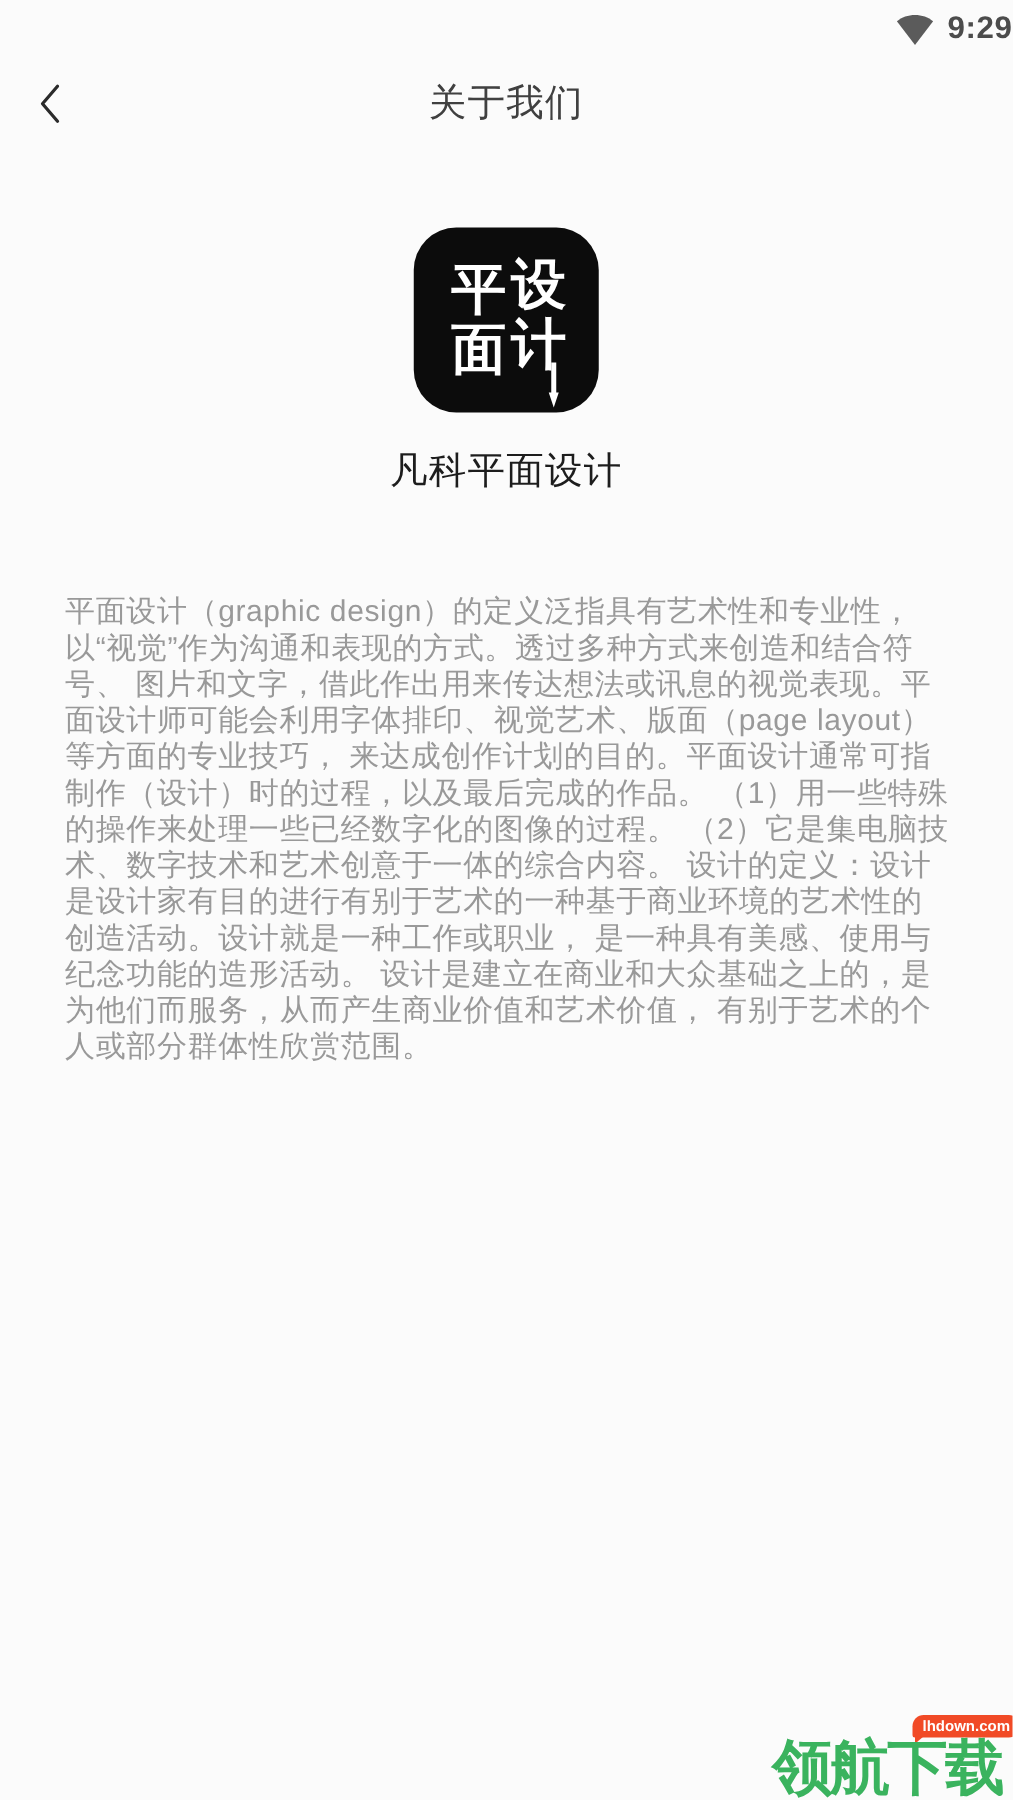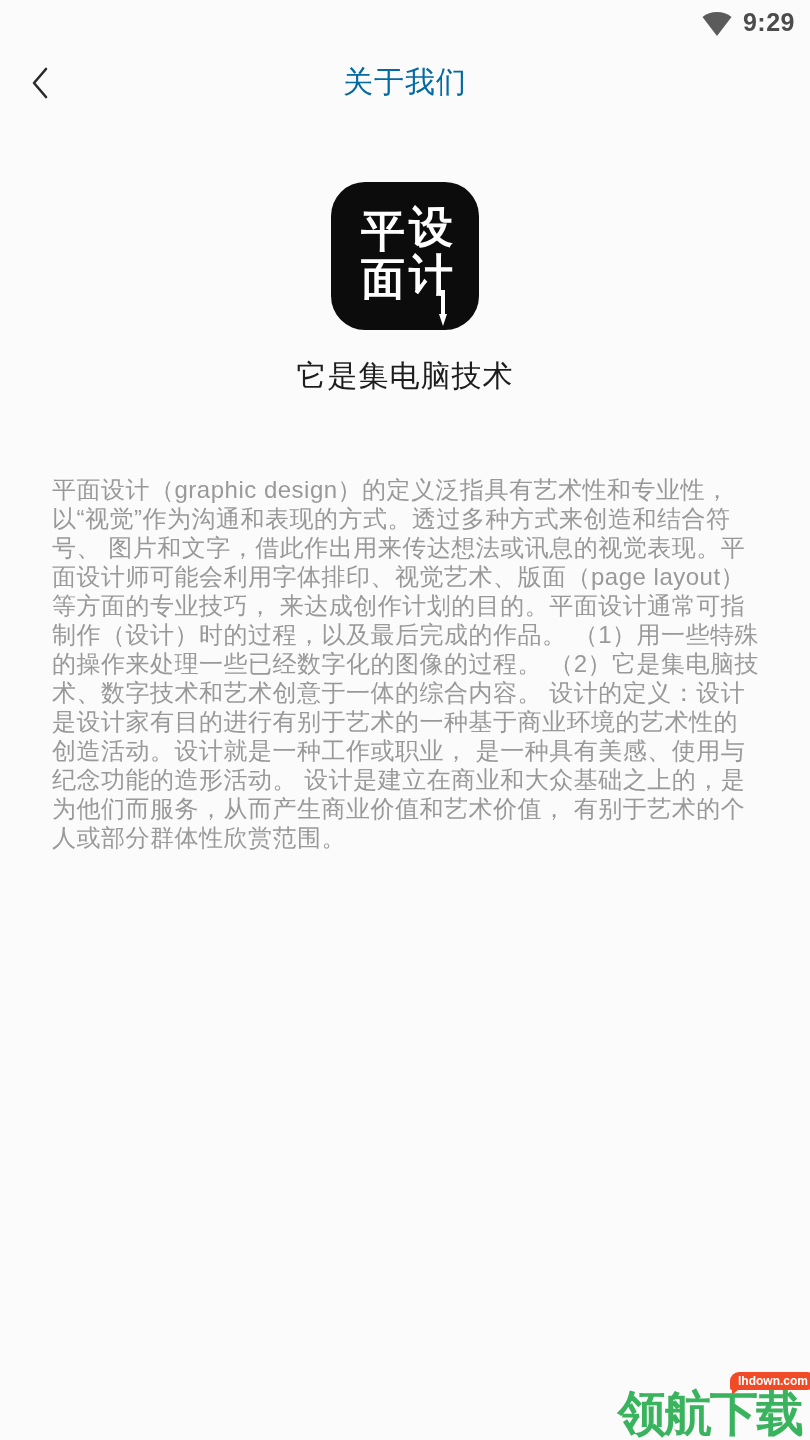--- a/index.html
+++ b/index.html
@@ -12,21 +12,20 @@
   }
   .screen { width: 810px; height: 1440px; position: relative; overflow: hidden; }
 
   
   .status-bar {
     height: 45px;
     display: flex;
     align-items: center;
     justify-content: flex-end;
     gap: 10px;
-    padding-right: 15px;
   }
   .wifi-svg { width: 32px; height: 28px; display: block; }
   .status-time {
     font-size: 25px;
     font-weight: 600;
     color: #4c4c4c;
     letter-spacing: 0.5px;
   }
 
   
@@ -45,21 +44,21 @@
     width: 44px;
     height: 44px;
     display: flex;
     align-items: center;
     justify-content: center;
     cursor: pointer;
   }
   .page-title {
     font-size: 30px;
     font-weight: 500;
-    color: #0369a1;
+    color: #404040;
     letter-spacing: 1px;
   }
 
   
   .app-block {
     margin-top: 62px;
     display: flex;
     flex-direction: column;
     align-items: center;
   }
@@ -166,21 +165,21 @@
     <div class="app-icon">
       <svg viewBox="0 0 148 148">
         <text x="52" y="64">平</text>
         <text x="100" y="60">设</text>
         <text x="52" y="112">面</text>
         <text x="100" y="108">计</text>
         <line x1="112" y1="108" x2="112" y2="133" stroke="#ffffff" stroke-width="4"></line>
         <polygon points="108,132 116,132 112,144" fill="#ffffff"></polygon>
       </svg>
     </div>
-    <div class="app-name">它是集电脑技术</div>
+    <div class="app-name">凡科平面设计</div>
   </div>
 
   <p class="about-text">平面设计（graphic design）的定义泛指具有艺术性和专业性，以“视觉”作为沟通和表现的方式。透过多种方式来创造和结合符号、 图片和文字，借此作出用来传达想法或讯息的视觉表现。平面设计师可能会利用字体排印、视觉艺术、版面（page layout）等方面的专业技巧， 来达成创作计划的目的。平面设计通常可指制作（设计）时的过程，以及最后完成的作品。 （1）用一些特殊的操作来处理一些已经数字化的图像的过程。 （2）它是集电脑技术、数字技术和艺术创意于一体的综合内容。 设计的定义：设计是设计家有目的进行有别于艺术的一种基于商业环境的艺术性的创造活动。设计就是一种工作或职业， 是一种具有美感、使用与纪念功能的造形活动。 设计是建立在商业和大众基础之上的，是为他们而服务，从而产生商业价值和艺术价值， 有别于艺术的个人或部分群体性欣赏范围。</p>
 
   <div class="watermark">
     <span class="wm-badge">lhdown.com</span>
     <span class="wm-text">领航下载</span>
   </div>
 
 </div>

